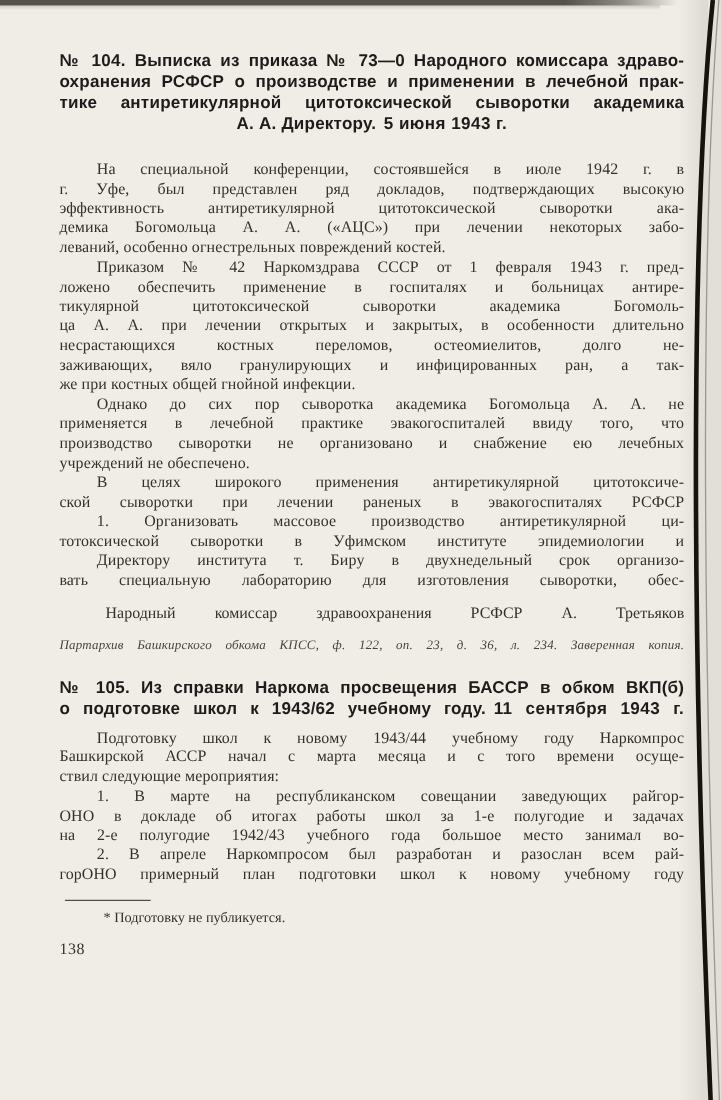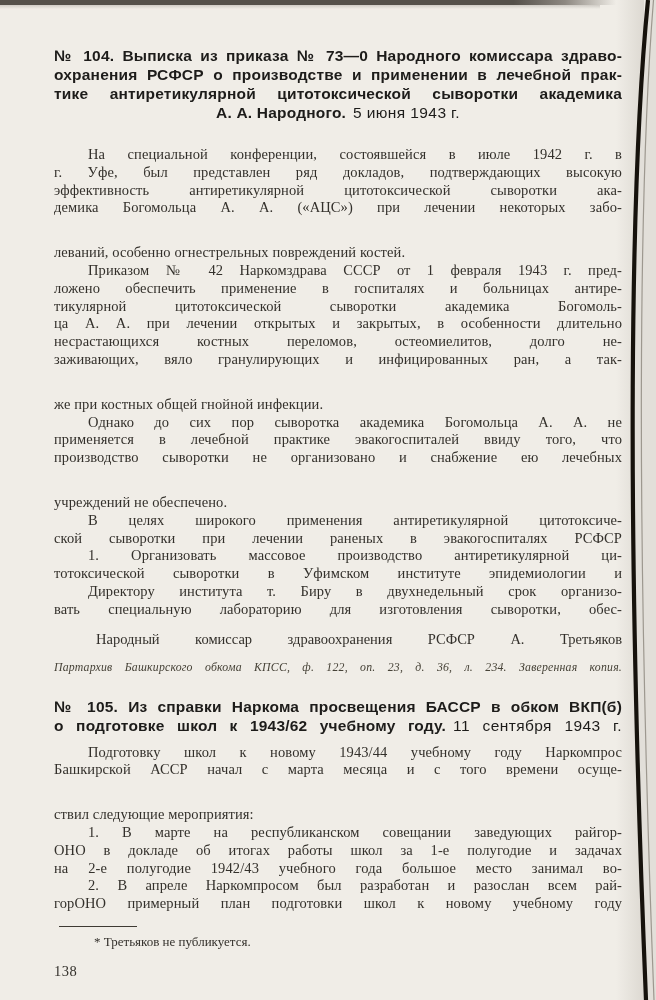--- a/index.html
+++ b/index.html
@@ -47,32 +47,32 @@
     line-height:19px;
     color:var(--heading-ink);
     letter-spacing:0.2px;
     text-align:justify;
     text-align-last:justify;
   }
   .hcenter {
     text-align:center;
     text-align-last:center;
   }
-  .hreg { font-weight:400; margin-left:7px; letter-spacing:0.4px; }
+  .hreg { font-weight:700; margin-left:7px; letter-spacing:0.4px; }
   .doc-body { margin-top:24px; }
   .doc-body-tight { margin-top:9px; }
   .jline {
     font-size:14.5px;
     line-height:17.8px;
     color:var(--ink);
     text-align:justify;
     text-align-last:justify;
     letter-spacing:0.1px;
   }
-  .jline.end { text-align-last:left;margin-top:27px; }
+  .jline.end { text-align-last:left; }
   .para .jline:first-child { text-indent:34px; }
   .sig {
     margin-top:11px;
     padding-left:42px;
     font-size:14.5px;
     line-height:18px;
     color:var(--ink);
     text-align:justify;
     text-align-last:justify;
   }
@@ -126,21 +126,21 @@
   <div class="page">
 
     <section>
       <div>
         <div>
             <div class="hline">№ 104. Выписка из приказа № 73—0 Народного комиссара здраво-</div>
             <div class="hline">охранения РСФСР о производстве и применении в лечебной прак-</div>
             <div class="hline">тике антиретикулярной цитотоксической сыворотки академика</div>
           </div>
         <div class="hline hcenter">
-          <span>А. А. Народного.</span><span class="hreg">5 июня 1943 г.</span>
+          <span>А. А. Директору.</span><span class="hreg">5 июня 1943 г.</span>
         </div>
       </div>
 
       <div class="doc-body">
           <div class="para">
             <div class="jline">На специальной конференции, состоявшейся в июле 1942 г. в</div>
             <div class="jline">г. Уфе, был представлен ряд докладов, подтверждающих высокую</div>
             <div class="jline">эффективность антиретикулярной цитотоксической сыворотки ака-</div>
             <div class="jline">демика Богомольца А. А. («АЦС») при лечении некоторых забо-</div>
             <div class="jline end">леваний, особенно огнестрельных повреждений костей.</div>
@@ -199,21 +199,21 @@
             <div class="jline">на 2-е полугодие 1942/43 учебного года большое место занимал во-</div>
           </div>
           <div class="para">
             <div class="jline">2. В апреле Наркомпросом был разработан и разослан всем рай-</div>
             <div class="jline">горОНО примерный план подготовки школ к новому учебному году</div>
           </div>
         </div>
     </section>
 
     <div class="fnrule"></div>
-    <div class="footnote">* Третьяков не публикуется.</div>
+    <div class="footnote">* Подготовку не публикуется.</div>
 
     <div class="pagenum">138</div>
   </div>
 
   <div class="gutter-shade"></div>
 
   <svg class="gutter" width="656" height="1000" viewBox="0 0 656 1000" preserveAspectRatio="none">
     <path d="M648,0 C630,180 626,520 646,1000 L656,1000 L656,0 Z" fill="#e2dfd9"></path>
     <path d="M648,0 C630,180 626,520 646,1000" stroke="#16120c" stroke-width="4.2" fill="none"></path>
     <path d="M653.5,0 C639,180 635.5,520 654,1000" stroke="#9d988f" stroke-width="1.2" fill="none"></path>

